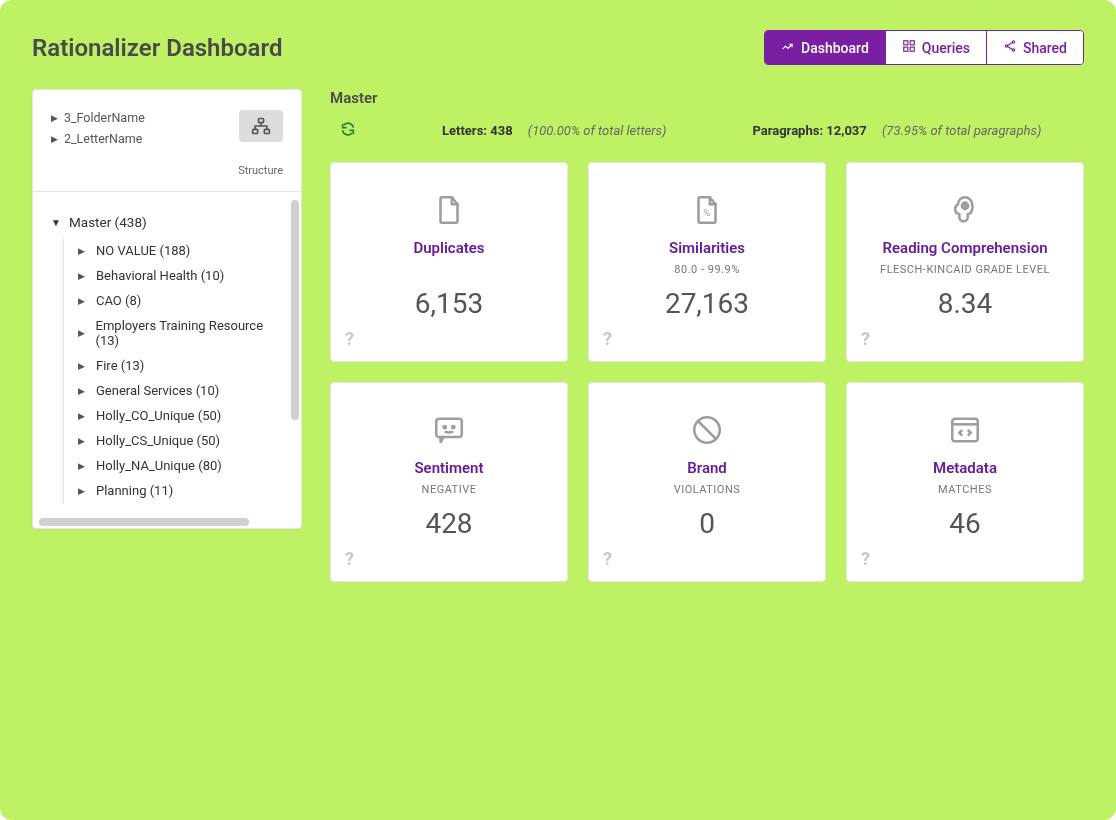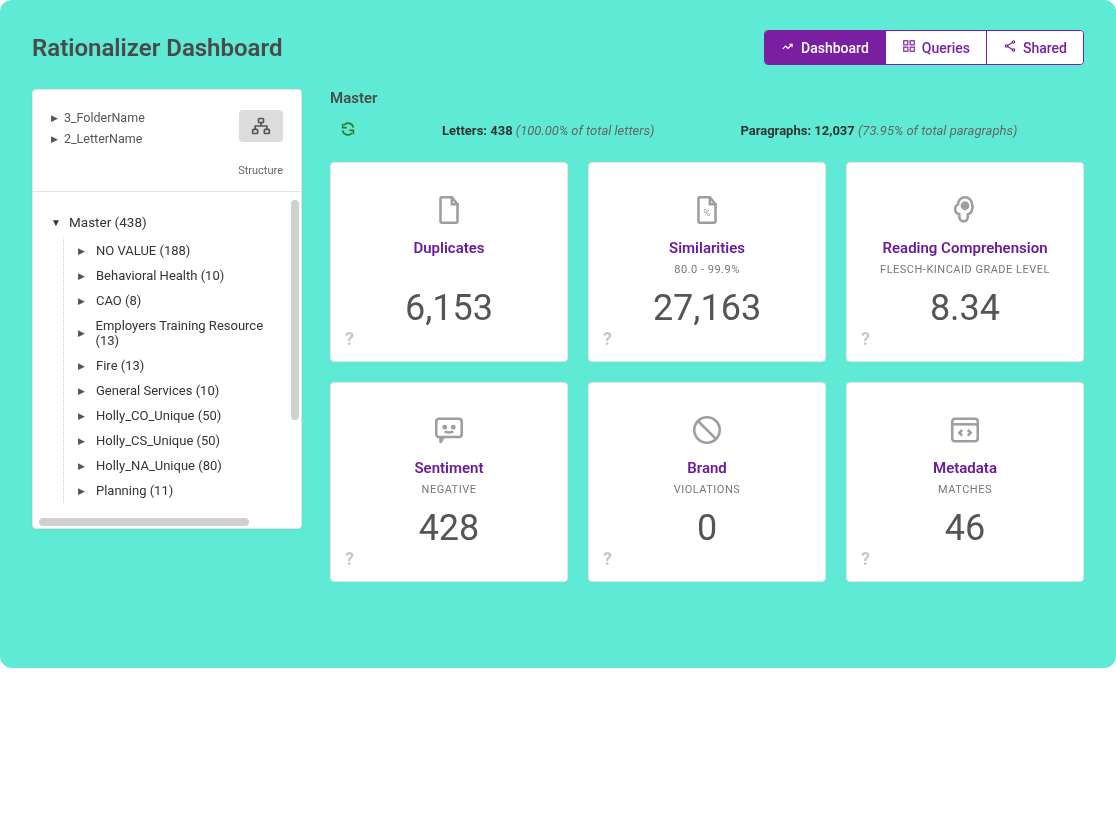--- a/index.html
+++ b/index.html
@@ -5,22 +5,22 @@
   * { box-sizing: border-box; margin: 0; padding: 0; }
   body {
     font-family: -apple-system, BlinkMacSystemFont, "Segoe UI", Roboto, "Helvetica Neue", Arial, sans-serif;
     background: #fff;
     width: 1116px;
     height: 820px;
     overflow: hidden;
   }
   .app {
     width: 1116px;
-    height: 668px;
-    background: #5eead4;
+    height: 820px;
+    background: #bef264;
     border-radius: 12px;
     padding: 30px 32px;
     position: relative;
   }
   .header {
     display: flex;
     justify-content: space-between;
     align-items: center;
     margin-bottom: 24px;
   }
@@ -200,21 +200,21 @@
     gap: 38px;
     font-size: 13px;
     color: #333;
     margin-bottom: 22px;
     padding-left: 10px;
   }
   .refresh-icon {
     color: #2e7d32;
   }
   .stats-row .stat strong { font-weight: 700; padding-left: 48px; }
-  .stats-row .stat em { font-style: italic; color: #666; }
+  .stats-row .stat em { font-style: italic; color: #666; margin-left: 12px; }
 
   .cards {
     display: grid;
     grid-template-columns: repeat(3, 1fr);
     gap: 20px;
   }
   .card {
     background: #fff;
     border: 1px solid #e5e5e5;
     border-radius: 4px;
@@ -244,21 +244,21 @@
   }
   .card-sub {
     font-size: 11px;
     letter-spacing: 0.5px;
     color: #777;
     text-transform: uppercase;
     margin-bottom: 10px;
     min-height: 14px;
   }
   .card-value {
-    font-size: 36px;
+    font-size: 28px;
     font-weight: 400;
     color: #555;
   }
   .card-help {
     position: absolute;
     left: 14px;
     bottom: 12px;
     font-size: 18px;
     font-weight: 700;
     color: #c7c7c7;

